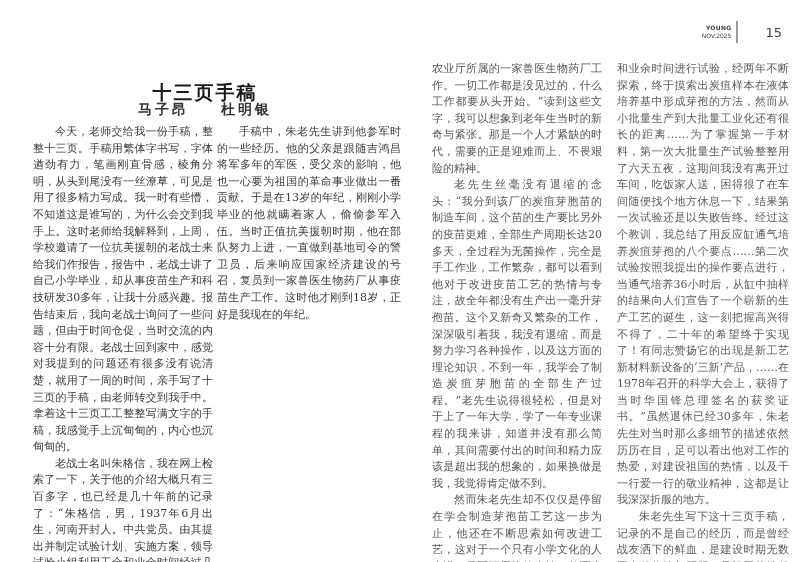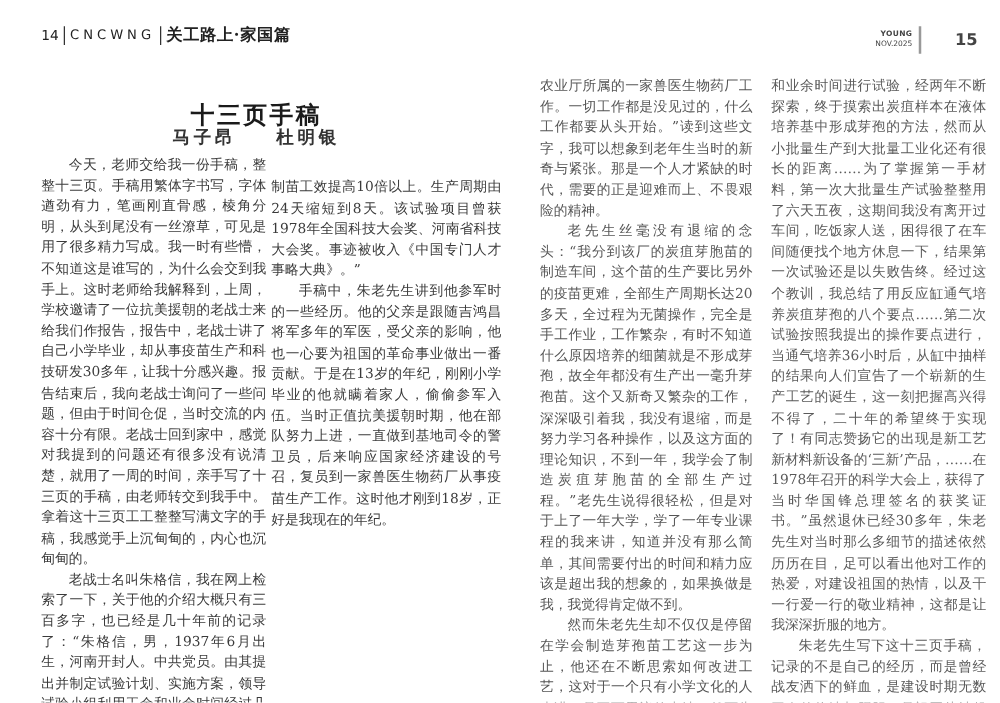--- a/index.html
+++ b/index.html
@@ -25,65 +25,57 @@
   .c1 { left:33px; top:124px; width:180px; }
   .c2 { left:217px; top:124px; width:184px; }
   .c3 { left:22px; top:43px; width:170px; color:#555; }
   .c4 { left:207px; top:43px; width:172px; color:#5a5a5a; }
   .header-right { position:absolute; right:18px; top:21px; display:flex; align-items:center;
                   font-family:"DejaVu Sans","Liberation Sans",sans-serif; color:#444; }
   .mag { text-align:right; line-height:8px; }
   .mag .m1 { font-size:6px; font-weight:bold; letter-spacing:0.3px; }
   .mag .m2 { font-size:6px; }
   .vbar2 { width:2px; height:22px; background:#999; margin:0 5px; }
-  .pg-num-r { font-size:13px; font-weight:bold; color:#444;margin-left:22px; }
+  .pg-num-r { font-size:13px; font-weight:normal; color:#444;margin-left:22px; }
 </style>
 </head>
 <body>
 
 <div class="page page-left">
-  <div class="header-left">
-    <span class="pg-num">14</span>
-    <span class="vbar"></span>
-    <span class="brand">CNCWNG</span>
-    <span class="vbar"></span>
-    <span class="section">关工路上·家国篇</span>
-  </div>
 
   <h1 class="title">十三页手稿</h1>
   <div class="authors">
     <span>马子昂</span>
     <span>杜明银</span>
   </div>
 
   <div class="col c1">
     <p>今天，老师交给我一份手稿，整整十三页。手稿用繁体字书写，字体遒劲有力，笔画刚直骨感，棱角分明，从头到尾没有一丝潦草，可见是用了很多精力写成。我一时有些懵，不知道这是谁写的，为什么会交到我手上。这时老师给我解释到，上周，学校邀请了一位抗美援朝的老战士来给我们作报告，报告中，老战士讲了自己小学毕业，却从事疫苗生产和科技研发30多年，让我十分感兴趣。报告结束后，我向老战士询问了一些问题，但由于时间仓促，当时交流的内容十分有限。老战士回到家中，感觉对我提到的问题还有很多没有说清楚，就用了一周的时间，亲手写了十三页的手稿，由老师转交到我手中。拿着这十三页工工整整写满文字的手稿，我感觉手上沉甸甸的，内心也沉甸甸的。</p>
     <p>老战士名叫朱格信，我在网上检索了一下，关于他的介绍大概只有三百多字，也已经是几十年前的记录了：“朱格信，男，1937年6月出生，河南开封人。中共党员。由其提出并制定试验计划、实施方案，领导试验小组利用工余和业余时间经过几年的努力‘用豆芽汤培养基通气培养法制造无毒炭疽芽胞苗和第Ⅱ号炭疽芽胞菌’的试验获得成功……使培养基的成本降低90%以上，</p>
   </div>
 
   <div class="col c2">
-    <p class="cont">制苗工效提高10倍以上。生产周期由24天缩短到8天。该试验项目曾获1978年全国科技大会奖、河南省科技大会奖。事迹被收入《中国专门人才事略大典》。”</p>
     <p>手稿中，朱老先生讲到他参军时的一些经历。他的父亲是跟随吉鸿昌将军多年的军医，受父亲的影响，他也一心要为祖国的革命事业做出一番贡献。于是在13岁的年纪，刚刚小学毕业的他就瞒着家人，偷偷参军入伍。当时正值抗美援朝时期，他在部队努力上进，一直做到基地司令的警卫员，后来响应国家经济建设的号召，复员到一家兽医生物药厂从事疫苗生产工作。这时他才刚到18岁，正好是我现在的年纪。</p>
 
   </div>
 </div>
 
 <div class="page page-right">
   <div class="header-right">
     <div class="mag">
       <div class="m1">YOUNG</div>
       <div class="m2">NOV.2025</div>
     </div>
     <span class="vbar2"></span>
     <span class="pg-num-r">15</span>
   </div>
 
   <div class="col c3">
     <p class="cont">农业厅所属的一家兽医生物药厂工作。一切工作都是没见过的，什么工作都要从头开始。”读到这些文字，我可以想象到老年生当时的新奇与紧张。那是一个人才紧缺的时代，需要的正是迎难而上、不畏艰险的精神。</p>
-    <p>老先生丝毫没有退缩的念头：“我分到该厂的炭疽芽胞苗的制造车间，这个苗的生产要比另外的疫苗更难，全部生产周期长达20多天，全过程为无菌操作，完全是手工作业，工作繁杂，有时不知道什么原因培养的细菌就是不形成芽孢，故全年都没有生产出一毫升芽孢苗。这个又新奇又繁杂的工作，深深吸引着我，我没有退缩，而是努力学习各种操作，以及这方面的理论知识，不到一年，我学会了制造炭疽芽胞苗的全部生产过程。”老先生说得很轻松，但是对于上了一年大学，学了一年专业课程的我来讲，知道并没有那么简单，其间需要付出的时间和精力应该是超出我的想象的，如果换做是我，我觉得肯定做不到。</p>
+    <p>老先生丝毫没有退缩的念头：“我分到该厂的炭疽芽胞苗的制造车间，这个苗的生产要比另外的疫苗更难，全部生产周期长达20多天，全过程为无菌操作，完全是手工作业，工作繁杂，都可以看到他对于改进疫苗工艺的热情与专注，故全年都没有生产出一毫升芽孢苗。这个又新奇又繁杂的工作，深深吸引着我，我没有退缩，而是努力学习各种操作，以及这方面的理论知识，不到一年，我学会了制造炭疽芽胞苗的全部生产过程。”老先生说得很轻松，但是对于上了一年大学，学了一年专业课程的我来讲，知道并没有那么简单，其间需要付出的时间和精力应该是超出我的想象的，如果换做是我，我觉得肯定做不到。</p>
     <p>然而朱老先生却不仅仅是停留在学会制造芽孢苗工艺这一步为止，他还在不断思索如何改进工艺，这对于一个只有小学文化的人来讲，是不可思议的事情，然而朱老先生却做到了。从手稿中的每个段落中，都可以看到他对于改进疫苗工艺的热情与专注：“由于芽孢苗的全部生产工艺繁杂，如何改变由繁到简的面貌，是我们在生产中不断改进的目标……我提试验计划，我们利用工余</p>
   </div>
 
   <div class="col c4">
     <p class="cont">和业余时间进行试验，经两年不断探索，终于摸索出炭疽样本在液体培养基中形成芽孢的方法，然而从小批量生产到大批量工业化还有很长的距离……为了掌握第一手材料，第一次大批量生产试验整整用了六天五夜，这期间我没有离开过车间，吃饭家人送，困得很了在车间随便找个地方休息一下，结果第一次试验还是以失败告终。经过这个教训，我总结了用反应缸通气培养炭疽芽孢的八个要点……第二次试验按照我提出的操作要点进行，当通气培养36小时后，从缸中抽样的结果向人们宣告了一个崭新的生产工艺的诞生，这一刻把握高兴得不得了，二十年的希望终于实现了！有同志赞扬它的出现是新工艺新材料新设备的‘三新’产品，……在1978年召开的科学大会上，获得了当时华国锋总理签名的获奖证书。”虽然退休已经30多年，朱老先生对当时那么多细节的描述依然历历在目，足可以看出他对工作的热爱，对建设祖国的热情，以及干一行爱一行的敬业精神，这都是让我深深折服的地方。</p>
     <p>朱老先生写下这十三页手稿，记录的不是自己的经历，而是曾经战友洒下的鲜血，是建设时期无数工友的热情与肝胆，是祖国从站起来到富起来，再到强起来的伟大征程！</p>
   </div>
 </div>
 
 </body></html>

